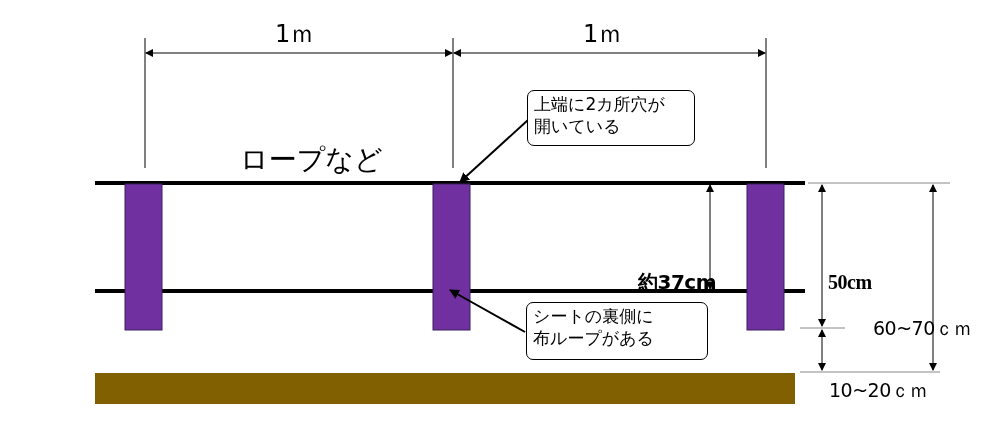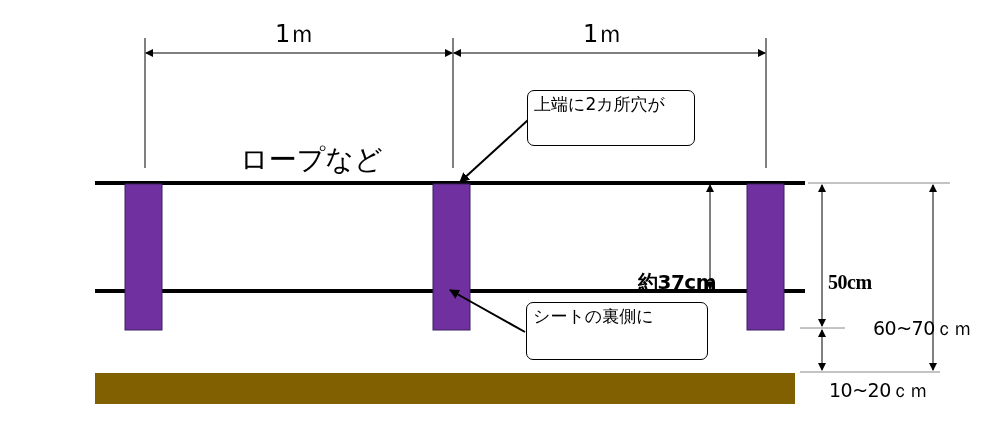--- a/index.html
+++ b/index.html
@@ -63,22 +63,24 @@
   </g>
 </svg>
 
 <div class="lbl dim-top" style="left:275px;top:22px;">1ｍ</div>
 <div class="lbl dim-top" style="left:583px;top:22px;">1ｍ</div>
 
 <div class="lbl rope-label" style="left:240px;top:146px;">ロープなど</div>
 
 <div class="callout" style="left:527px;top:90px;width:168px;height:56px;">
   <span>上端に2カ所穴が</span>
+  <span>開いている</span>
 </div>
 
 <div class="callout" style="left:526px;top:302px;width:182px;height:58px;">
   <span>シートの裏側に</span>
+  <span>布ループがある</span>
 </div>
 
 <div class="lbl bold-lbl" style="left:638px;top:232px;">約37cm</div>
 <div class="lbl bold-lbl" style="left:828px;top:232px;font-family:Liberation Serif, serif;">50cm</div>
 <div class="lbl bold-lbl" style="left:873px;top:279px;font-weight:normal;font-size:19px;">60~70ｃｍ</div>
 <div class="lbl bold-lbl" style="left:829px;top:341px;font-weight:normal;font-size:19px;">10~20ｃｍ</div>
 
 </body></html>

